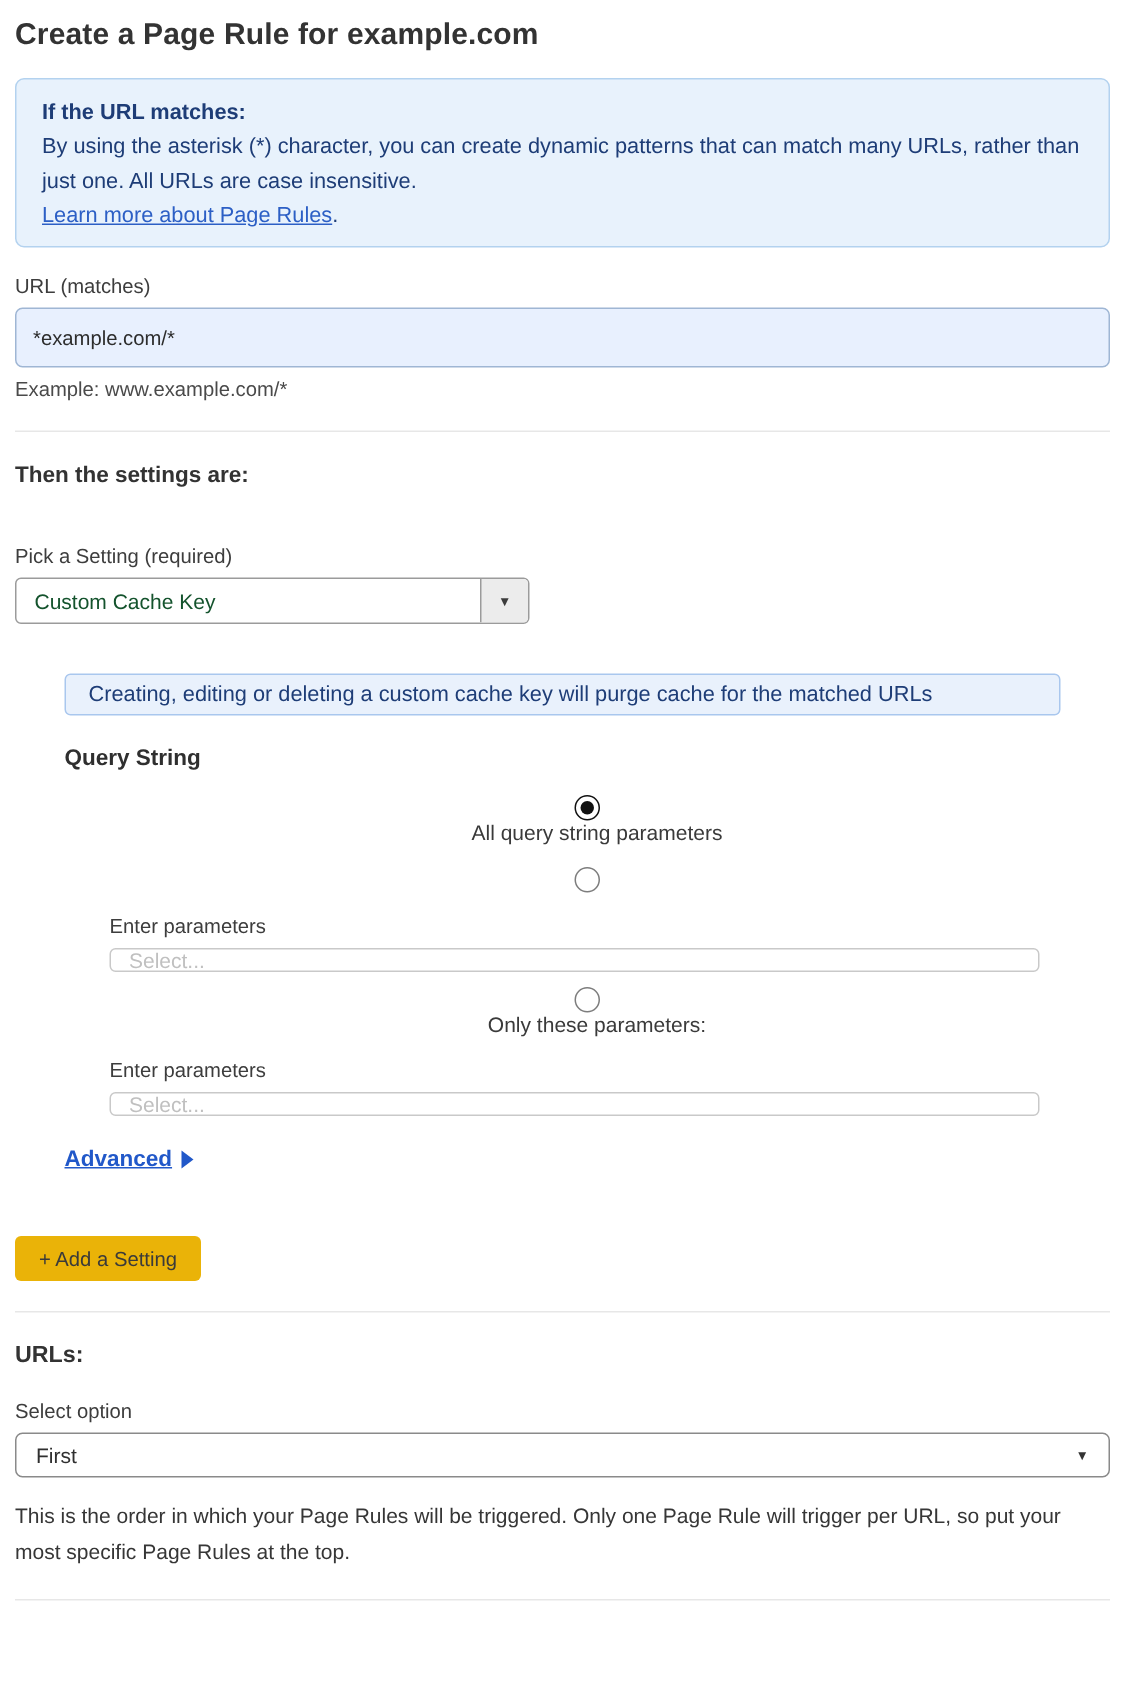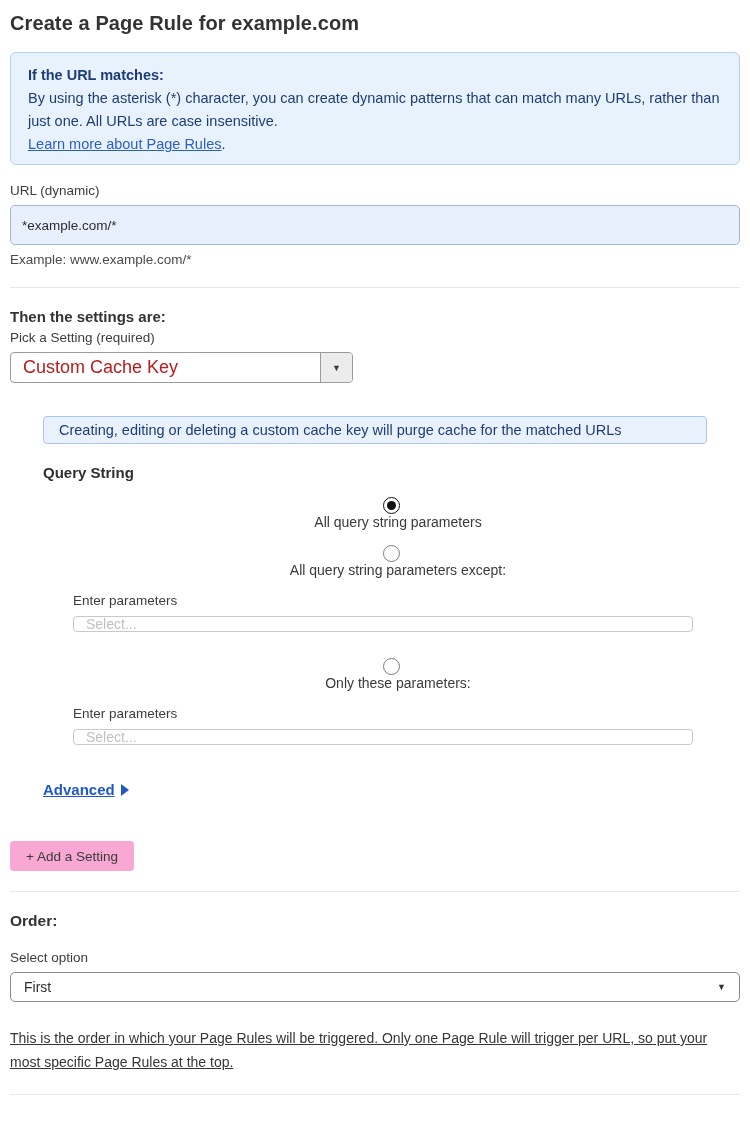--- a/index.html
+++ b/index.html
@@ -61,41 +61,41 @@
   }
   hr.divider {
     border: none;
     border-top: 1px solid #e7e7e7;
     margin: 20px 0;
   }
   .section-heading {
     font-size: 15px;
     font-weight: bold;
     color: #333333;
-    margin-bottom: 5px;
+    margin-bottom: 38px;
   }
   
   .setting-select {
     width: 343px;
     height: 31px;
     background: #ffffff;
     border: 1px solid #9b9b9b;
     border-radius: 4px;
     display: flex;
     align-items: stretch;
     cursor: pointer;
     overflow: hidden;
   }
   .setting-select .select-value {
     flex: 1;
     display: flex;
     align-items: center;
     padding: 0 12px;
-    font-size: 18px;
-    color: #b91c1c;
+    font-size: 14px;
+    color: #14532d;
   }
   .setting-select .select-arrow-box {
     width: 32px;
     background: #ececec;
     border-left: 1px solid #9b9b9b;
     display: flex;
     align-items: center;
     justify-content: center;
     font-size: 9px;
     color: #3c3c3c;
@@ -143,21 +143,21 @@
     width: 9px; height: 9px;
     margin: -4.5px 0 0 -4.5px;
     border-radius: 50%;
     background: #111111;
   }
   .radio-label {
     font-size: 14px;
     color: #3a3a3a;
     margin-left: 13px;
   }
-  .sub-field { margin-left: 30px; margin-bottom: 17px; }
+  .sub-field { margin-left: 30px; }
   .sub-field .sub-label {
     font-size: 13.5px;
     color: #3d3d3d;
     margin-bottom: 7px;
   }
   .param-input {
     width: 620px;
     height: 16px;
     border: 1px solid #c9c9c9;
     border-radius: 4px;
@@ -191,21 +191,21 @@
   .btn {
     display: inline-flex;
     align-items: center;
     justify-content: center;
     height: 30px;
     border: none;
     border-radius: 4px;
     font-family: "Liberation Sans", sans-serif;
     font-size: 13.5px;
     color: #3a3a3a;
-    background: #f9a8d4;
+    background: #eab308;
     padding: 0 16px;
     cursor: pointer;
   }
   .add-setting-btn { margin-top: 42px; }
   
   .order-heading {
     font-size: 15.5px;
     font-weight: bold;
     color: #333;
     margin-bottom: 20px;
@@ -222,38 +222,37 @@
     padding: 0 13px;
     font-size: 14px;
     color: #2f2f2f;
     cursor: pointer;
   }
   .order-select .order-arrow { font-size: 9px; color: #333; }
   .order-helper {
     font-size: 14px;
     color: #363636;
     line-height: 24px;
-    margin-top: 24px;
-    text-decoration: underline;
+    margin-top: 13px;
   }
 </style>
 </head>
 <body>
 
 
 
 <h1 class="page-title">Create a Page Rule for example.com</h1>
 
 <div class="info-box">
   <div class="info-heading">If the URL matches:</div>
   <div class="info-body">By using the asterisk (*) character, you can create dynamic patterns that can match many URLs, rather than just one. All URLs are case insensitive.</div>
   <div><a>Learn more about Page Rules</a><span>.</span></div>
 </div>
 
-<div class="field-label">URL (dynamic)</div>
+<div class="field-label">URL (matches)</div>
 <input class="url-input" type="text" value="*example.com/*" style="">
 <div class="helper-text">Example: www.example.com/*</div>
 
 <hr class="divider">
 
 <div class="section-heading">Then the settings are:</div>
 
 <div class="field-label">Pick a Setting (required)</div>
 <div class="setting-select">
   <span class="select-value">Custom Cache Key</span>
@@ -265,21 +264,20 @@
 <div class="indent">
   <div class="qs-heading">Query String</div>
 
   <div class="radio-row checked">
     <span class="radio-circle"></span>
     <span class="radio-label">All query string parameters</span>
   </div>
 
   <div class="radio-row">
     <span class="radio-circle"></span>
-    <span class="radio-label">All query string parameters except:</span>
   </div>
   <div class="sub-field">
     <div class="sub-label">Enter parameters</div>
     <input class="param-input" type="text" placeholder="Select..." style="">
   </div>
 
   <div class="spacer-sm"></div>
 
   <div class="radio-row">
     <span class="radio-circle"></span>
@@ -298,21 +296,21 @@
     <span class="caret-right"></span>
   </div>
 </div>
 
 <div>
   <button class="btn add-setting-btn">+ Add a Setting</button>
 </div>
 
 <hr class="divider">
 
-<div class="order-heading">Order:</div>
+<div class="order-heading">URLs:</div>
 <div class="field-label">Select option</div>
 <div class="order-select">
   <span>First</span>
   <span class="order-arrow">▼</span>
 </div>
 <div class="order-helper">This is the order in which your Page Rules will be triggered. Only one Page Rule will trigger per URL, so put your most specific Page Rules at the top.</div>
 
 <hr class="divider">
 
 

